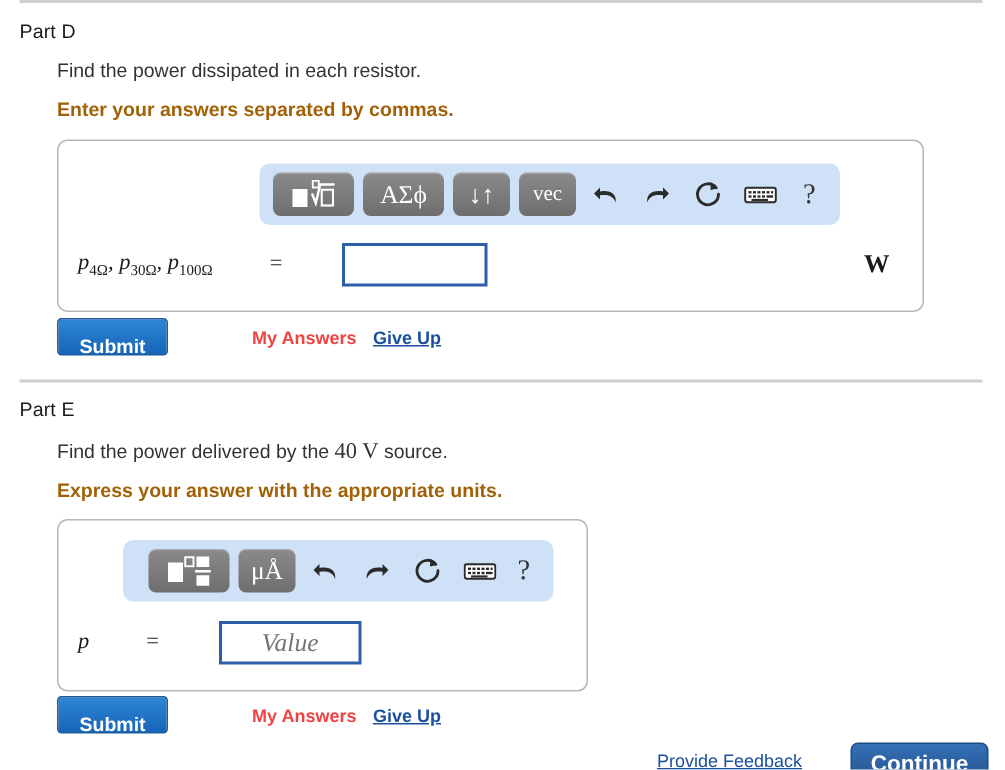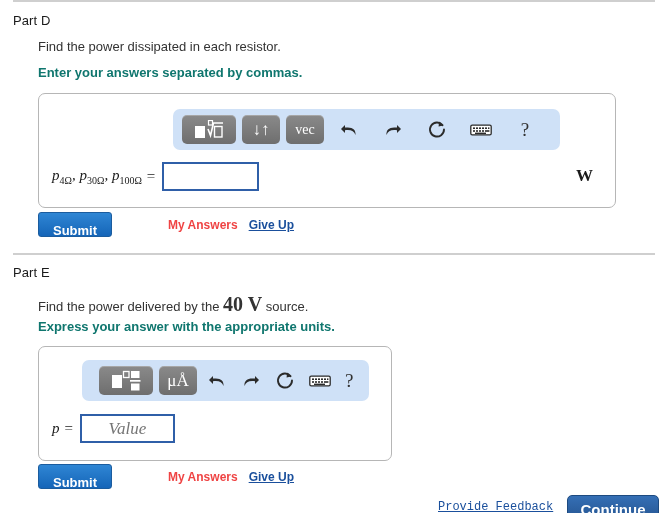--- a/index.html
+++ b/index.html
@@ -30,27 +30,26 @@
     letter-spacing: 0.1px;
   }
 
   .prompt {
     font-size: 13px;
     color: #333333;
     margin: 11px 0 0 38px;
   }
   .prompt-bold {
     font-weight: bold;
-    color: #0f766e;
+    color: #a16207;
   }
 
   .mathfont {
     font-family: "Liberation Serif", serif;
-    font-size: 20px;
-    font-weight: bold;
+    font-size: 15px;
   }
 
   
   .answer-panel {
     position: absolute;
     border: 1px solid #b6b6b6;
     border-radius: 7px;
     background: #ffffff;
     box-sizing: border-box;
   }
@@ -104,20 +103,21 @@
     font-family: "Liberation Serif", serif;
     color: #333333;
   }
   .tb-icon svg { display: block; }
 
   
   .eq-row {
     position: absolute;
     display: flex;
     align-items: center;
+    gap: 33px;
   }
   #eq-d { left: 52px; top: 162px; }
   #eq-e { left: 52px; top: 414px; }
 
   .eq-label {
     font-family: "Liberation Serif", serif;
     font-style: italic;
     font-size: 15px;
     color: #1a1a1a;
     white-space: nowrap;
@@ -199,21 +199,20 @@
 
   
   .provide-feedback {
     position: absolute;
     left: 438px;
     top: 500px;
     font-size: 12px;
     color: #1a4f9c;
     text-decoration: underline;
     cursor: pointer;
-    font-family: Liberation Mono, monospace;
   }
   .btn-continue {
     position: absolute;
     left: 567px;
     top: 495px;
     width: 92px;
     height: 28px;
     background: linear-gradient(to bottom, #356fb5 0%, #24538f 100%);
     border: 1px solid #1d4madeup;
     border: 1px solid #1d4a80;
@@ -240,20 +239,23 @@
 <div class="answer-panel" id="panel-d"></div>
 
 <div class="toolbar" id="toolbar-d">
   <div class="tb-btn wide">
     <svg width="30" height="19" viewBox="0 0 30 19">
       <rect x="1" y="6" width="10" height="12" fill="#ffffff"></rect>
       <path d="M14 9 L16.5 15.5 L19.5 3 L29 3" stroke="#ffffff" stroke-width="1.6" fill="none"></path>
       <rect x="20.5" y="6.5" width="7.5" height="10.5" stroke="#ffffff" stroke-width="1.4" fill="none"></rect>
       <rect x="14.5" y="0.5" width="4" height="4.5" stroke="#ffffff" stroke-width="1.2" fill="none"></rect>
     </svg>
+  </div>
+  <div class="tb-btn wide">
+    <span class="lbl">ΑΣϕ</span>
   </div>
   <div class="tb-btn narrow">
     <span class="lbl">↓↑</span>
   </div>
   <div class="tb-btn narrow">
     <span class="lbl" style="font-size:14px">vec</span>
   </div>
   <div class="tb-icon">
     <svg width="20" height="18" viewBox="0 0 20 18">
       <path d="M6 4 L2 8 L6 12 L6 9.2 C12 8.4 15 10 16.5 14 C17 8.5 13.5 5.6 6 6.6 Z" fill="#2b2b2b"></path>

